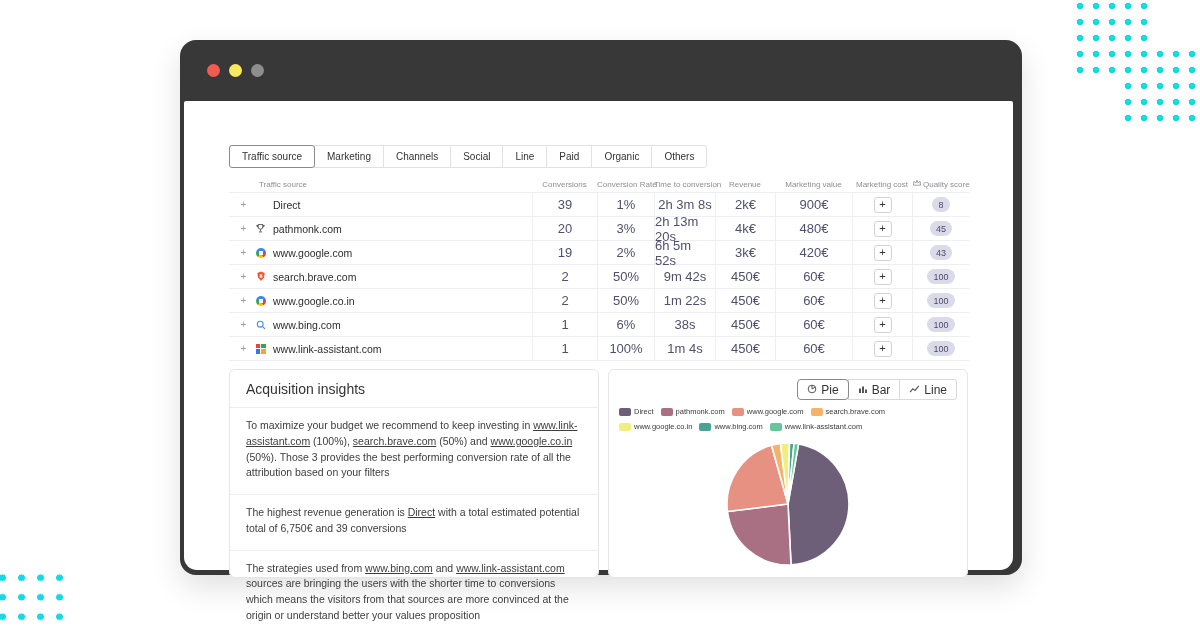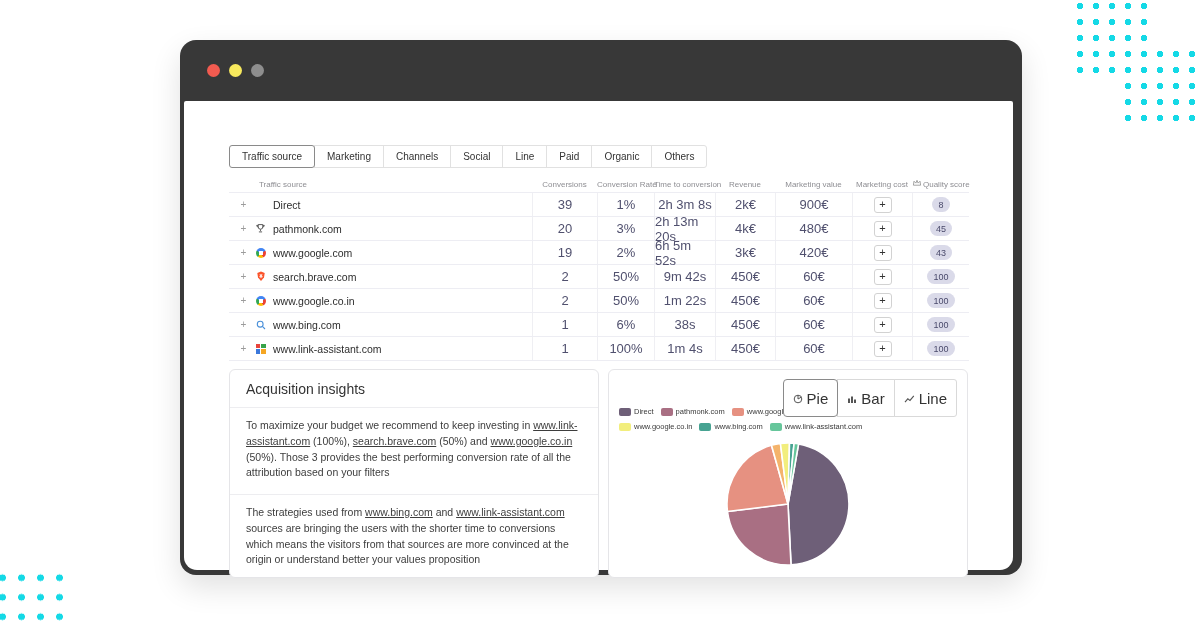--- a/index.html
+++ b/index.html
@@ -66,21 +66,21 @@
   .bottom{display:flex;gap:9px;margin-top:8px;height:209px;}
   .panel{border:1px solid #e5e5e8;border-radius:6px;background:#fff;}
   .insights{width:370px;}
   .panel-title{font-size:14px;color:#333;padding:11px 16px 10px;border-bottom:1px solid #ededf0;}
   .insight-p{font-size:10.5px;color:#3d3d3d;line-height:1.5;padding:10px 16px 13px;border-bottom:1px solid #ededf0;}
   .insight-p:last-child{border-bottom:none;}
   .insight-link{color:inherit;text-decoration:underline;cursor:pointer;}
 
   .chartpanel{flex:1;position:relative;overflow:hidden;}
   .toggles{position:absolute;top:9px;right:10px;display:flex;}
-  .toggle{height:38px;padding:0 9px;display:flex;align-items:center;gap:4px;font-size:15px;color:#333;
+  .toggle{height:21px;padding:0 9px;display:flex;align-items:center;gap:4px;font-size:12px;color:#333;
           background:#fff;border:1px solid #d9d9d9;margin-left:-1px;cursor:pointer;font-family:inherit;}
   .toggle:first-child{border-radius:3px 0 0 3px;}
   .toggle:last-child{border-radius:0 3px 3px 0;}
   .toggle.active{border:1px solid #8a8a8a;border-radius:4px;position:relative;z-index:1;}
   .legend{margin:37px 8px 0 10px;display:flex;flex-wrap:wrap;column-gap:7px;row-gap:6px;
           font-size:7.5px;color:#3a3a3a;}
   .legend-item{display:flex;align-items:center;gap:3px;white-space:nowrap;cursor:pointer;}
   .swatch{width:12px;height:8px;border-radius:2px;display:block;}
   .pie-wrap{display:flex;justify-content:center;margin-top:2px;}
   .pie-wrap svg{display:block;}
@@ -282,20 +282,21 @@
             </div>
           </div>
         </div>
     </div>
 
     <div class="bottom">
       <div class="panel insights">
         <div class="panel-title">Acquisition insights</div>
         <div id="insightsBody">
             <div class="insight-p"><span>To maximize your budget we recommend to keep investing in </span><a class="insight-link">www.link-assistant.com</a><span> (100%), </span><a class="insight-link">search.brave.com</a><span> (50%) and </span><a class="insight-link">www.google.co.in</a><span> (50%). Those 3 provides the best performing conversion rate of all the attribution based on your filters</span></div>
+            <div class="insight-p"><span>The highest revenue generation is </span><a class="insight-link">Direct</a><span> with a total estimated potential total of 6,750€ and 39 conversions</span></div>
             <div class="insight-p"><span>The strategies used from </span><a class="insight-link">www.bing.com</a><span> and </span><a class="insight-link">www.link-assistant.com</a><span> sources are bringing the users with the shorter time to conversions which means the visitors from that sources are more convinced at the origin or understand better your values proposition</span></div>
           </div>
       </div>
       <div class="panel chartpanel">
         <div class="toggles" id="toggles">
             <button class="toggle active">
               <span><svg width="10" height="10" viewBox="0 0 10 10" fill="none" stroke="#555" stroke-width="1">
                   <circle cx="5" cy="5" r="3.8"></circle>
                   <path d="M5 5V1.2M5 5l3.2-1.8"></path>
                 </svg></span>

